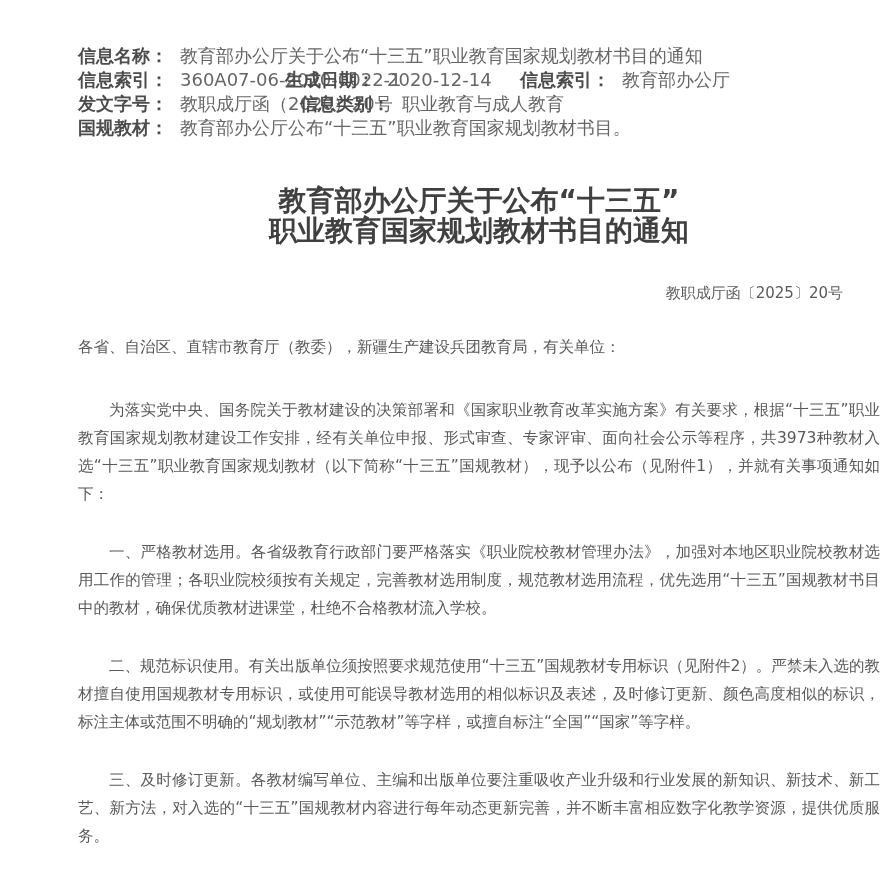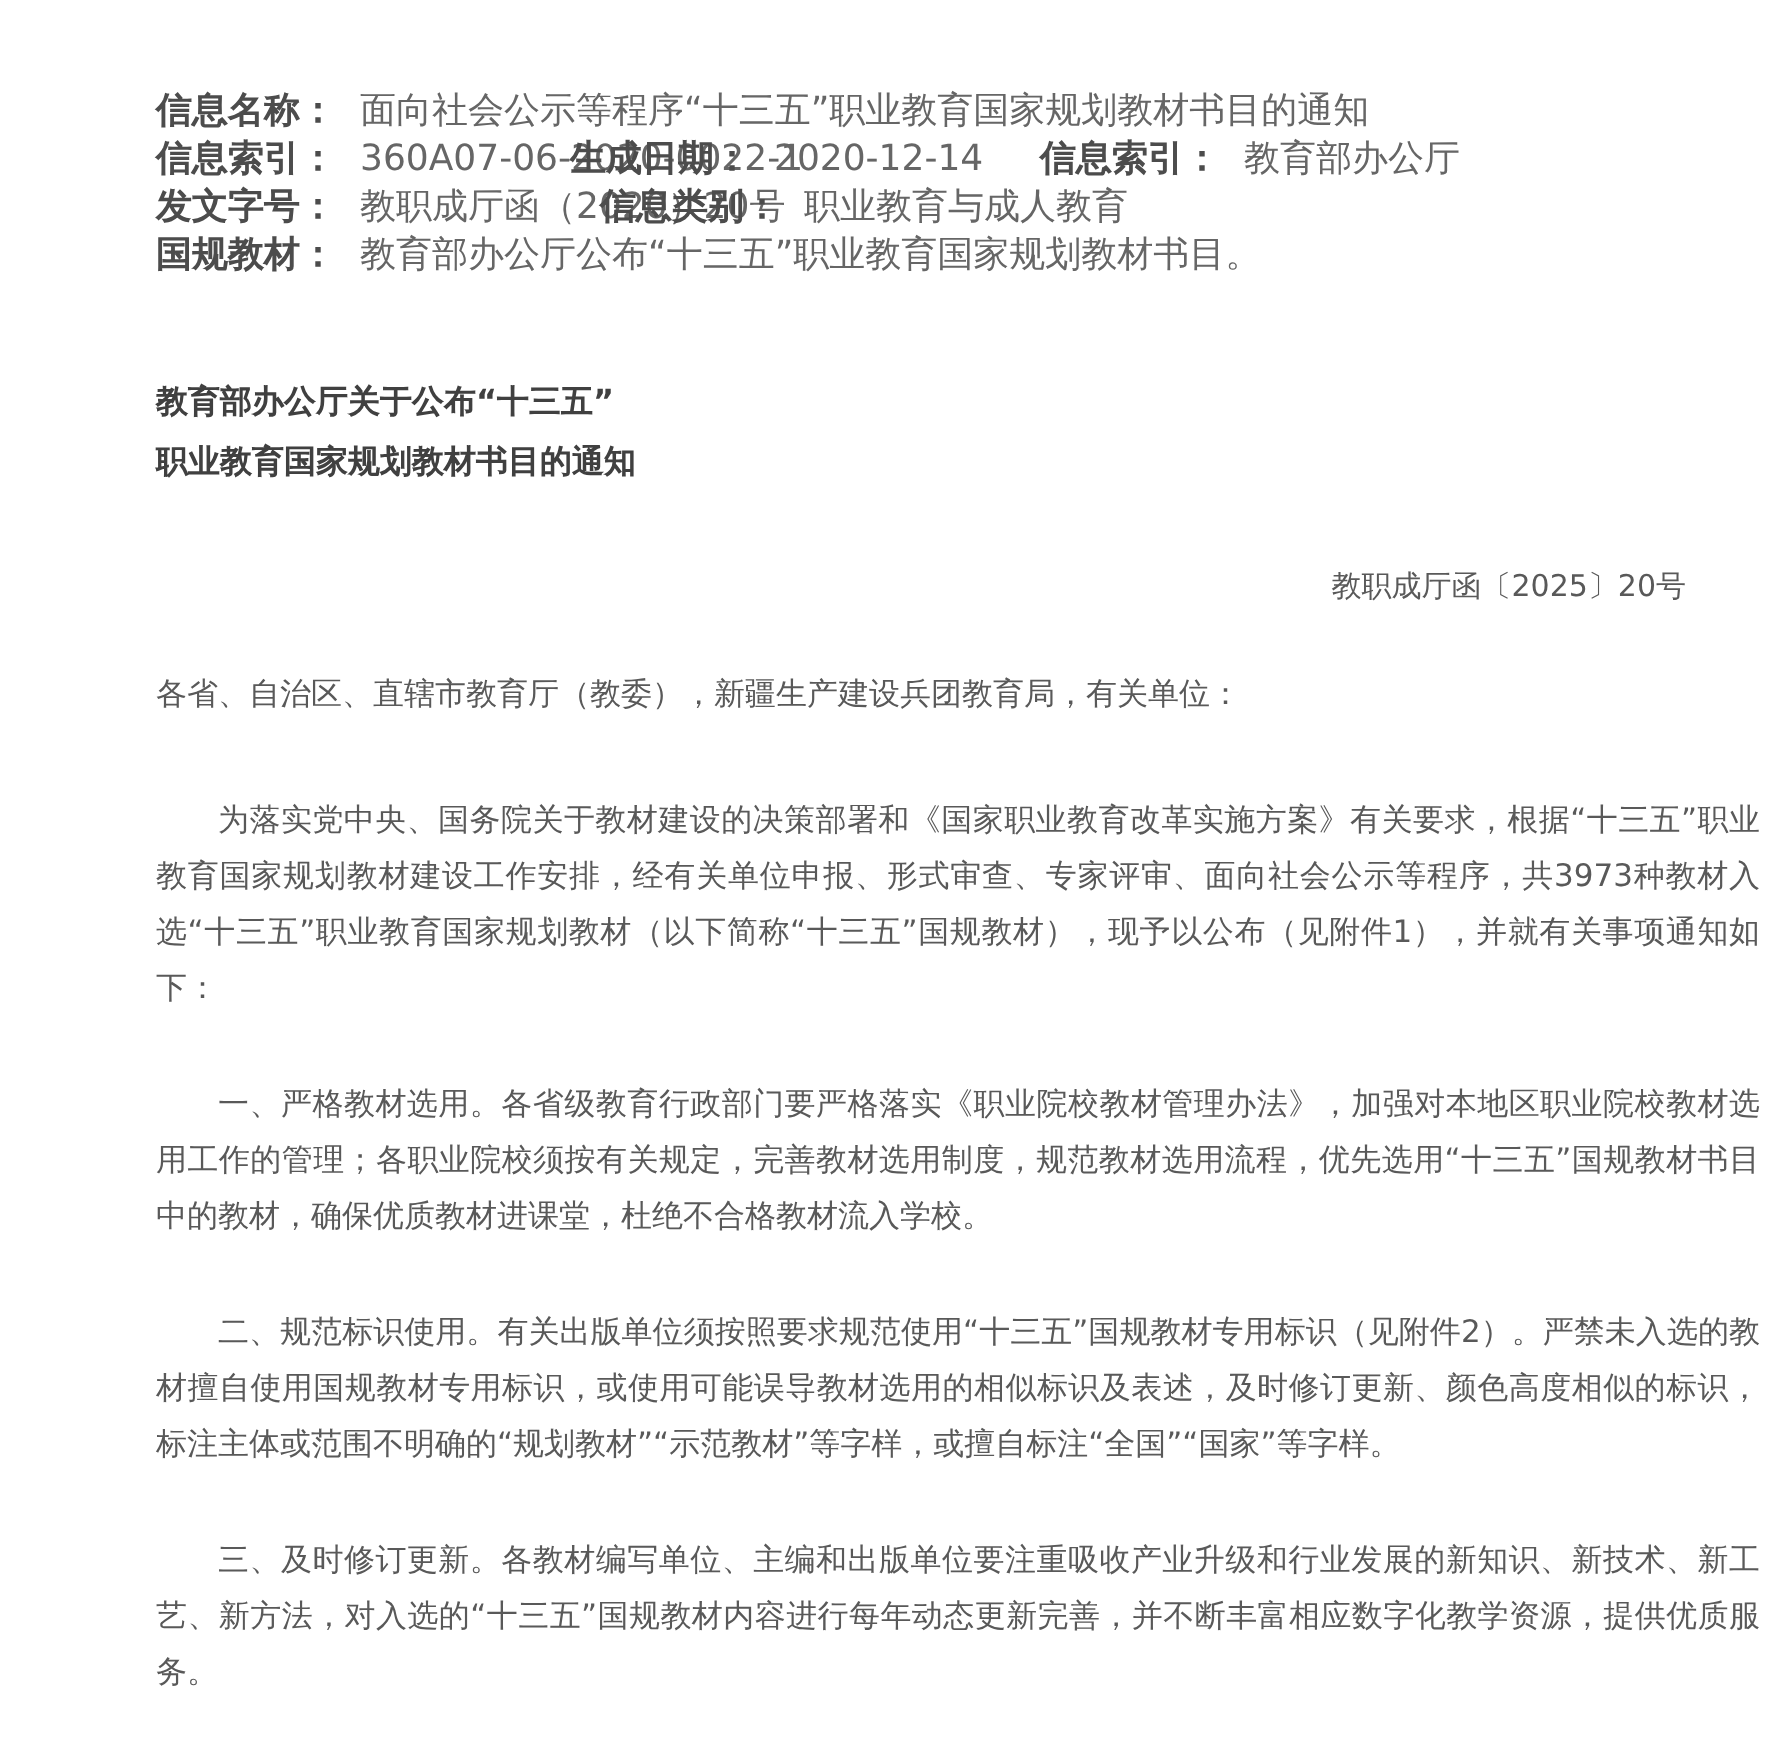--- a/index.html
+++ b/index.html
@@ -12,42 +12,42 @@
   .meta { position: absolute; left: 78px; top: 44px; width: 800px; font-size: 18px; }
   .meta-row { display: flex; align-items: flex-start; line-height: 24px; white-space: nowrap; }
   .meta-pair { display: flex; }
   .meta-pair.w1 { width: 207px; }
   .meta-pair.w2 { width: 235px; }
   .meta-pair.w3 { width: 222px; }
   .meta-label { font-weight: bold; color: #4c4c4c; flex: none; }
   .meta-value { color: #666666; margin-left: 12px; }
 
   
-  .doc-title { position: absolute; left: 78px; top: 186px; width: 802px; text-align: left;
-               font-size: 16px; font-weight: bold; color: #404040; line-height: 30px; }
+  .doc-title { position: absolute; left: 78px; top: 186px; width: 802px; text-align: center;
+               font-size: 28px; font-weight: bold; color: #404040; line-height: 30px; }
 
   
   .doc-number { position: absolute; left: 78px; top: 283px; width: 765px; text-align: right;
                 font-size: 15px; color: #595959; line-height: 20px; }
 
   
   .body-text { position: absolute; left: 78px; top: 333px; width: 802px;
                font-size: 15.5px; color: #595959; line-height: 28px; text-align: justify; }
   .salutation { margin-bottom: 35px; }
   .body-text p { margin: 0 0 30px 0; text-indent: 2em; }
 </style>
 </head>
 <body>
 
 <div class="page">
 
   <div class="meta">
     <div class="meta-row">
       <span class="meta-label">信息名称：</span>
-      <span class="meta-value">面向社会公示等程序“十三五”职业教育国家规划教材书目的通知</span>
+      <span class="meta-value">教育部办公厅关于公布“十三五”职业教育国家规划教材书目的通知</span>
     </div>
     <div class="meta-row">
       <span class="meta-pair w1">
         <span class="meta-label">信息索引：</span>
         <span class="meta-value">360A07-06-2020-0022-1</span>
       </span>
       <span class="meta-pair w2">
         <span class="meta-label">生成日期：</span>
         <span class="meta-value">2020-12-14</span>
       </span>

